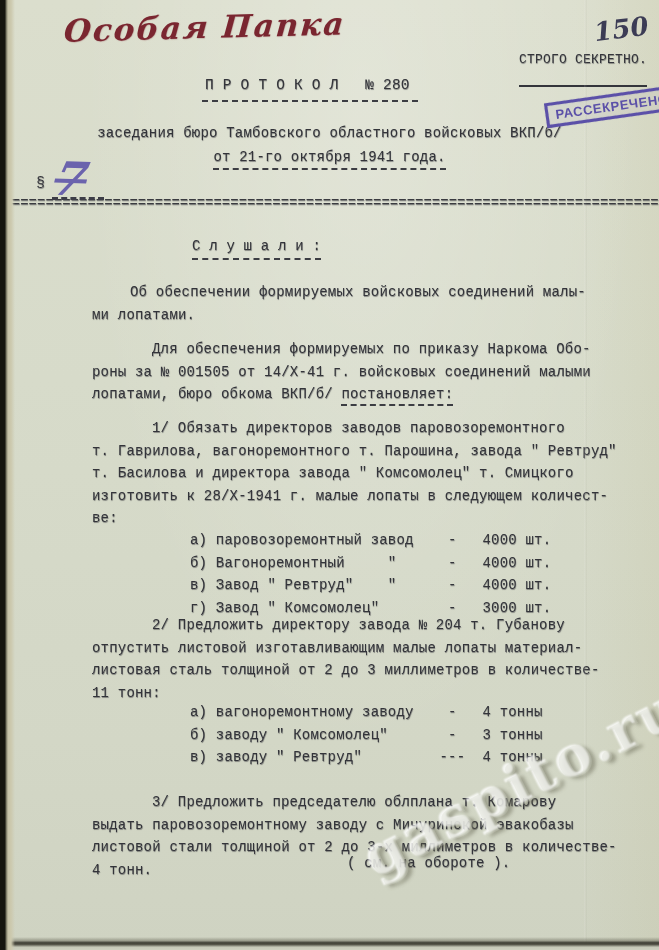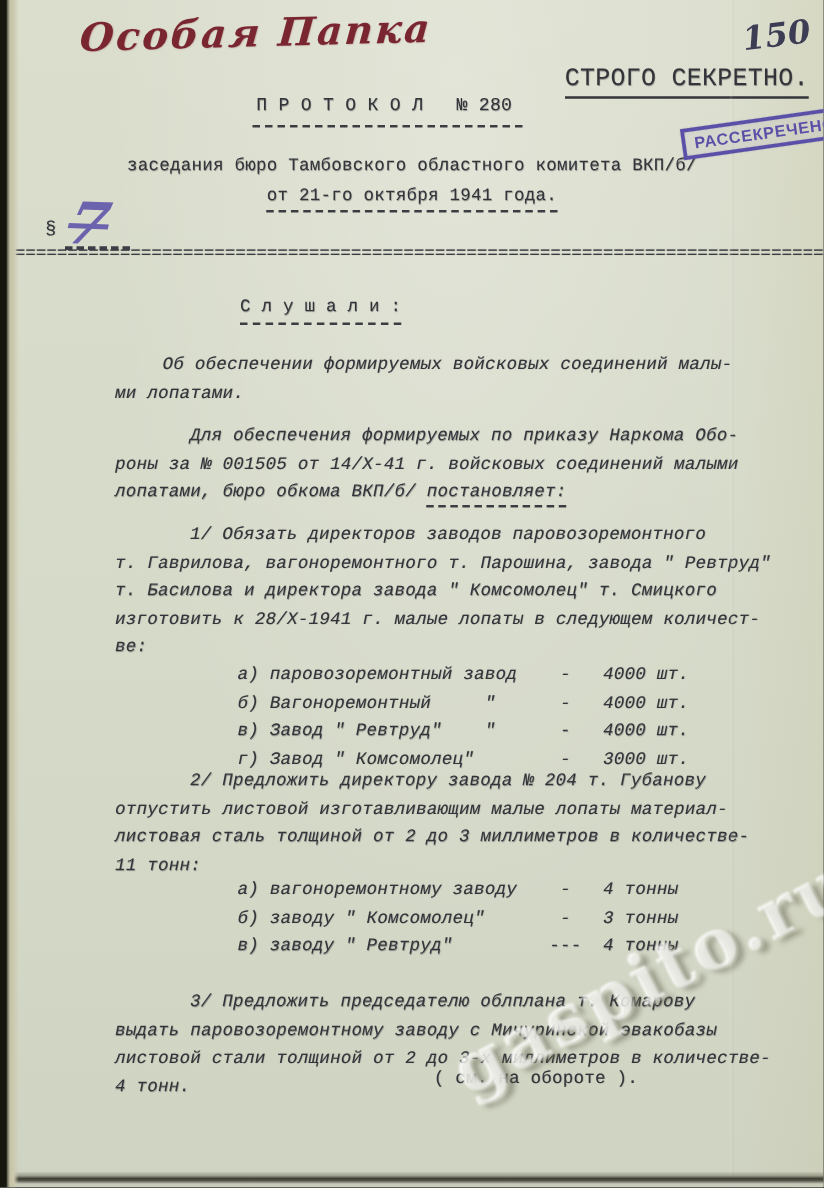--- a/index.html
+++ b/index.html
@@ -8,21 +8,21 @@
     font-family:"Liberation Mono","DejaVu Sans Mono",monospace;
     font-size:14px; letter-spacing:0.2px; color:#33343a;
     background:
       radial-gradient(ellipse at 55% 10%, rgba(255,255,255,0.22), rgba(255,255,255,0) 55%),
       linear-gradient(90deg, rgba(0,0,0,0) 88%, rgba(186,180,134,0.14) 100%),
       linear-gradient(180deg,#dbdecd 0%, #d7dbca 40%, #d3d7c6 78%, #cfd3c2 100%);
   }
   .typed { text-shadow:0.4px 0.5px 0.7px rgba(51,52,58,0.5); }
   .pre { white-space:pre; }
   .blk { position:absolute; line-height:22.6px; }
-  .line { white-space:pre;font-style:italic; }
+  .line { white-space:pre; }
   .indent60 .line:first-child { padding-left:60px; }
   .indent38 .line:first-child { padding-left:38px; }
 
   
   .edge-left { position:absolute; left:0; top:0; bottom:0; width:15px; z-index:9;
     background:linear-gradient(90deg,#16160f 0px,#16160f 5px,#6d6c58 6px,#c6c3a8 8px,#ccc9ae 11px,rgba(204,201,174,0) 15px); }
   .edge-bottom { position:absolute; left:0; right:0; bottom:0; height:13px; z-index:8;
     background:linear-gradient(180deg, rgba(0,0,0,0) 0%, rgba(90,90,75,0.45) 28%, #3d3d33 45%, #56564a 58%, #c6c9b8 78%, #cdd0bf 100%); }
   .crease { position:absolute; top:0; bottom:0; left:584px; width:3px; z-index:1;
     background:linear-gradient(90deg, rgba(255,255,255,0.25), rgba(110,110,90,0.14)); opacity:0.5; }
@@ -37,22 +37,22 @@
     font-size:26px; color:#3c3c55; transform:rotate(-7deg); }
   .hw-seven { position:absolute; top:152px; left:55px; z-index:6;
     font-family:"DejaVu Serif","Liberation Serif",serif; font-style:italic; font-weight:bold;
     font-size:46px; color:#6b63ad; transform:skewX(-12deg) rotate(2deg);
     text-decoration:line-through; text-decoration-thickness:3.5px; }
   .section-sign { position:absolute; top:175px; left:36px; font-size:15px; }
   .seven-underline { position:absolute; top:197px; left:52px; width:52px; height:0;
     border-top:3px dashed #3d3d47; z-index:6; }
 
   
-  .secrecy { position:absolute; top:52px; right:12px; font-size:20px;
-    border-bottom:2px solid #34353b; padding-bottom:2px;text-align:right; }
+  .secrecy { position:absolute; top:52px; right:12px; font-size:13px;
+    border-bottom:2px solid #34353b; padding-bottom:18px;text-align:right; }
   .title { position:absolute; top:77px; left:205px; font-size:14.5px; }
   .title-underline { position:absolute; top:100px; left:202px; width:216px; height:0;
     border-top:2px dashed #3c3d43; }
   .sub1 { position:absolute; top:125px; left:0; width:100%; text-align:center; }
   .sub2 { position:absolute; top:149px; left:0; width:100%; text-align:center; }
   .sub2 span { display:inline-block; border-bottom:2px dashed #3c3d43; padding-bottom:3px;text-align:center; }
   .separator { position:absolute; top:194px; left:-5px; right:-5px; white-space:pre;
     overflow:hidden; font-size:14px; letter-spacing:0; line-height:18px; color:#3a3b40; }
 
   
@@ -89,21 +89,21 @@
 
   <div class="crease"></div>
 
   <div class="hw-folder">Особая Папка</div>
   <div class="hw-pagenum">150</div>
 
   <div class="secrecy typed">СТРОГО СЕКРЕТНО.</div>
   <div class="title typed pre">П Р О Т О К О Л   № 280</div>
   <div class="title-underline"></div>
   <div class="stamp">РАССЕКРЕЧЕНО</div>
-  <div class="sub1 typed">заседания бюро Тамбовского областного комитета ВКП/б/</div>
+  <div class="sub1 typed">заседания бюро Тамбовского областного войсковых ВКП/б/</div>
   <div class="sub2 typed"><span>от 21-го октября 1941 года.</span></div>
 
   <div class="section-sign typed">§</div>
   <div class="hw-seven">7</div>
   <div class="seven-underline"></div>
 
   <div class="separator typed">====================================================================================</div>
 
   <div class="heard typed"><span class="pre">С л у ш а л и :</span></div>
 

